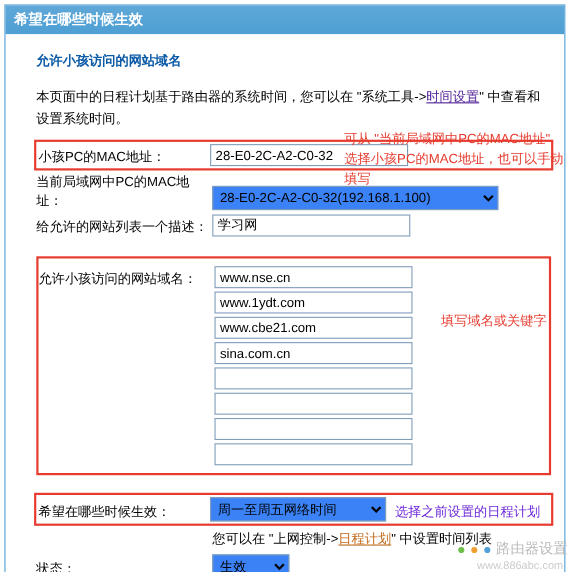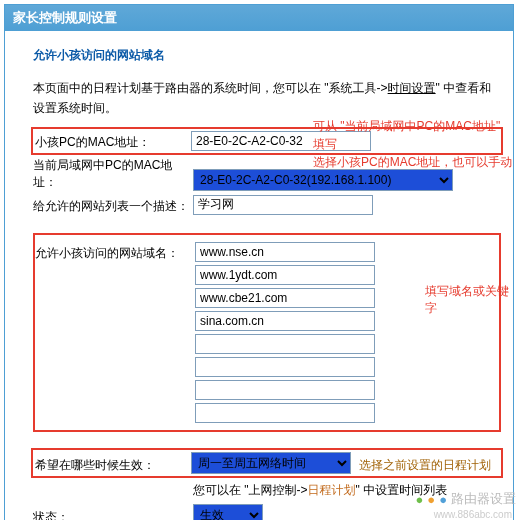--- a/index.html
+++ b/index.html
@@ -30,21 +30,21 @@
     color: #0b5aa7;
     font-weight: bold;
     margin: 6px 0 14px 0;
   }
   .desc {
     color: #000;
     line-height: 1.7;
     margin-bottom: 10px;
   }
   .desc .link {
-    color: #000000;
+    color: #4c1d95;
     text-decoration: underline;
     cursor: pointer;
   }
   .row {
     display: flex;
     align-items: flex-end;
     margin: 4px 0;
   }
   .label {
     width: 160px;
@@ -56,21 +56,21 @@
     font-size: 12px;
     height: 20px;
     border: 1px solid #7f9db9;
     padding: 1px 4px;
     width: 180px;
   }
   .input.long { width: 240px; }
   select.input {
     height: 22px;
     padding: 0 2px;
-    background: #1d4ed8;
+    background: #3b82f6;
   }
   select.input.short { width: 70px; }
   select.input.long { width: 260px; }
   .hl-red {
     outline: 2px solid #e63b2e;
   }
   .domains-box {
     border: 2px solid #e63b2e;
     padding: 4px 0 4px 0;
     margin: 18px 0;
@@ -79,30 +79,31 @@
   .note-red {
     color: #e63b2e;
   }
   .note-right {
     position: absolute;
     right: -4px;
     text-align: left;
     line-height: 1.5;
   }
   .inline-note {
-    color: #a16207;
+    color: #6d28d9;
     margin-left: 8px;
   }
   .helper {
     color: #000;
     line-height: 1.7;
     margin: 4px 0 4px 160px;
   }
   .helper .link {
     color: #c26a1c;
+    text-decoration: underline;
     cursor: pointer;
   }
   .watermark {
     position: fixed;
     right: 10px;
     bottom: 12px;
     font-size: 13px;
     color: #bbb;
     display: flex;
     align-items: center;
@@ -110,53 +111,53 @@
   }
   .watermark .g { color: #6fbf4b; font-weight: bold; }
   .watermark .o { color: #f0a030; font-weight: bold; }
   .watermark .b { color: #52a0d8; font-weight: bold; }
   .smallurl { position: fixed; right: 14px; bottom: 0px; font-size: 10px; color: #ccc; }
 </style>
 </head>
 <body>
 
 <div class="dialog">
-  <div class="titlebar">家长控制规则设置</div>
+  <div class="titlebar">希望在哪些时候生效</div>
   <div class="content">
 
     <div class="subtitle">允许小孩访问的网站域名</div>
 
     <div class="desc">
       <span>本页面中的日程计划基于路由器的系统时间，您可以在 "系统工具-&gt;</span><span class="link">时间设置</span><span>" 中查看和设置系统时间。</span>
     </div>
 
     <div class="note-red note-right" style="top:86px; width:200px; right:0px;">
       <div>可从 "当前局域网中PC的MAC地址"</div>
+      <div>选择小孩PC的MAC地址，也可以手动</div>
       <div>填写</div>
-      <div>选择小孩PC的MAC地址，也可以手动</div>
     </div>
 
     <div class="row hl-red" style="padding:2px;">
       <div class="label" style="width:156px;">小孩PC的MAC地址：</div>
       <input class="input" value="28-E0-2C-A2-C0-32" style="">
     </div>
 
     <div class="row">
       <div class="label">当前局域网中PC的MAC地址：</div>
       <select class="input long">
         <option>28-E0-2C-A2-C0-32(192.168.1.100)</option>
       </select>
     </div>
 
     <div class="row">
       <div class="label">给允许的网站列表一个描述：</div>
       <input class="input" value="学习网" style="">
     </div>
 
-    <div class="note-red" style="position:absolute; top:252px; left:420px;">填写域名或关键字</div>
+    <div class="note-red" style="position:absolute; top:252px; left:396px;">填写域名或关键字</div>
 
     <div class="domains-box">
       <div class="row">
         <div class="label">允许小孩访问的网站域名：</div>
         <input class="input" value="www.nse.cn" style="">
       </div>
       <div class="row">
         <div class="label"></div>
         <input class="input" value="www.1ydt.com" style="">
       </div>

